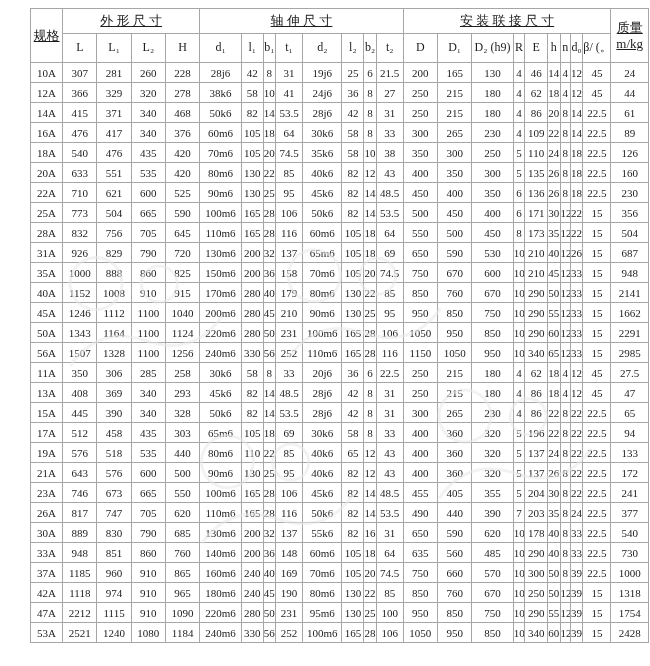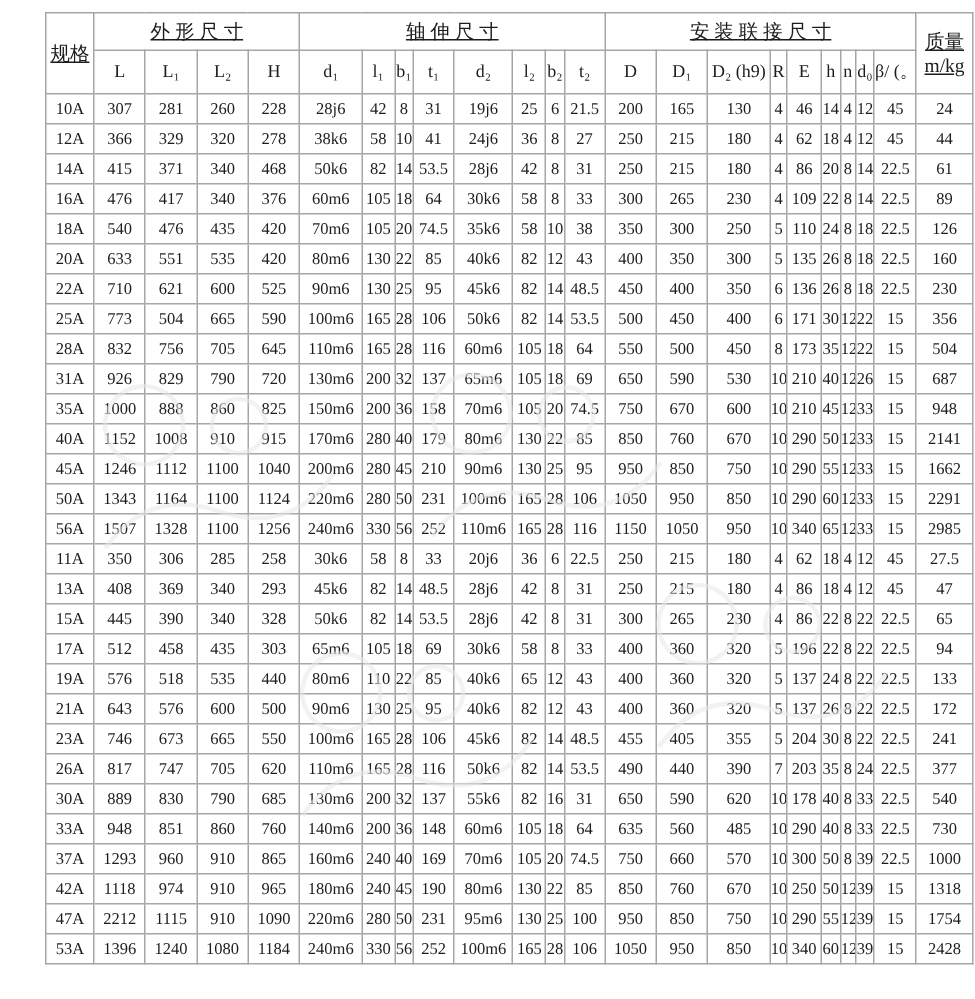--- a/index.html
+++ b/index.html
@@ -744,21 +744,21 @@
           <td>10</td>
           <td>290</td>
           <td>40</td>
           <td>8</td>
           <td>33</td>
           <td>22.5</td>
           <td>730</td>
         </tr>
         <tr>
           <td>37A</td>
-          <td>1293</td>
+          <td>1185</td>
           <td>960</td>
           <td>910</td>
           <td>865</td>
           <td>160m6</td>
           <td>240</td>
           <td>40</td>
           <td>169</td>
           <td>70m6</td>
           <td>105</td>
           <td>20</td>
@@ -819,21 +819,21 @@
           <td>10</td>
           <td>290</td>
           <td>55</td>
           <td>12</td>
           <td>39</td>
           <td>15</td>
           <td>1754</td>
         </tr>
         <tr>
           <td>53A</td>
-          <td>1396</td>
+          <td>2521</td>
           <td>1240</td>
           <td>1080</td>
           <td>1184</td>
           <td>240m6</td>
           <td>330</td>
           <td>56</td>
           <td>252</td>
           <td>100m6</td>
           <td>165</td>
           <td>28</td>

